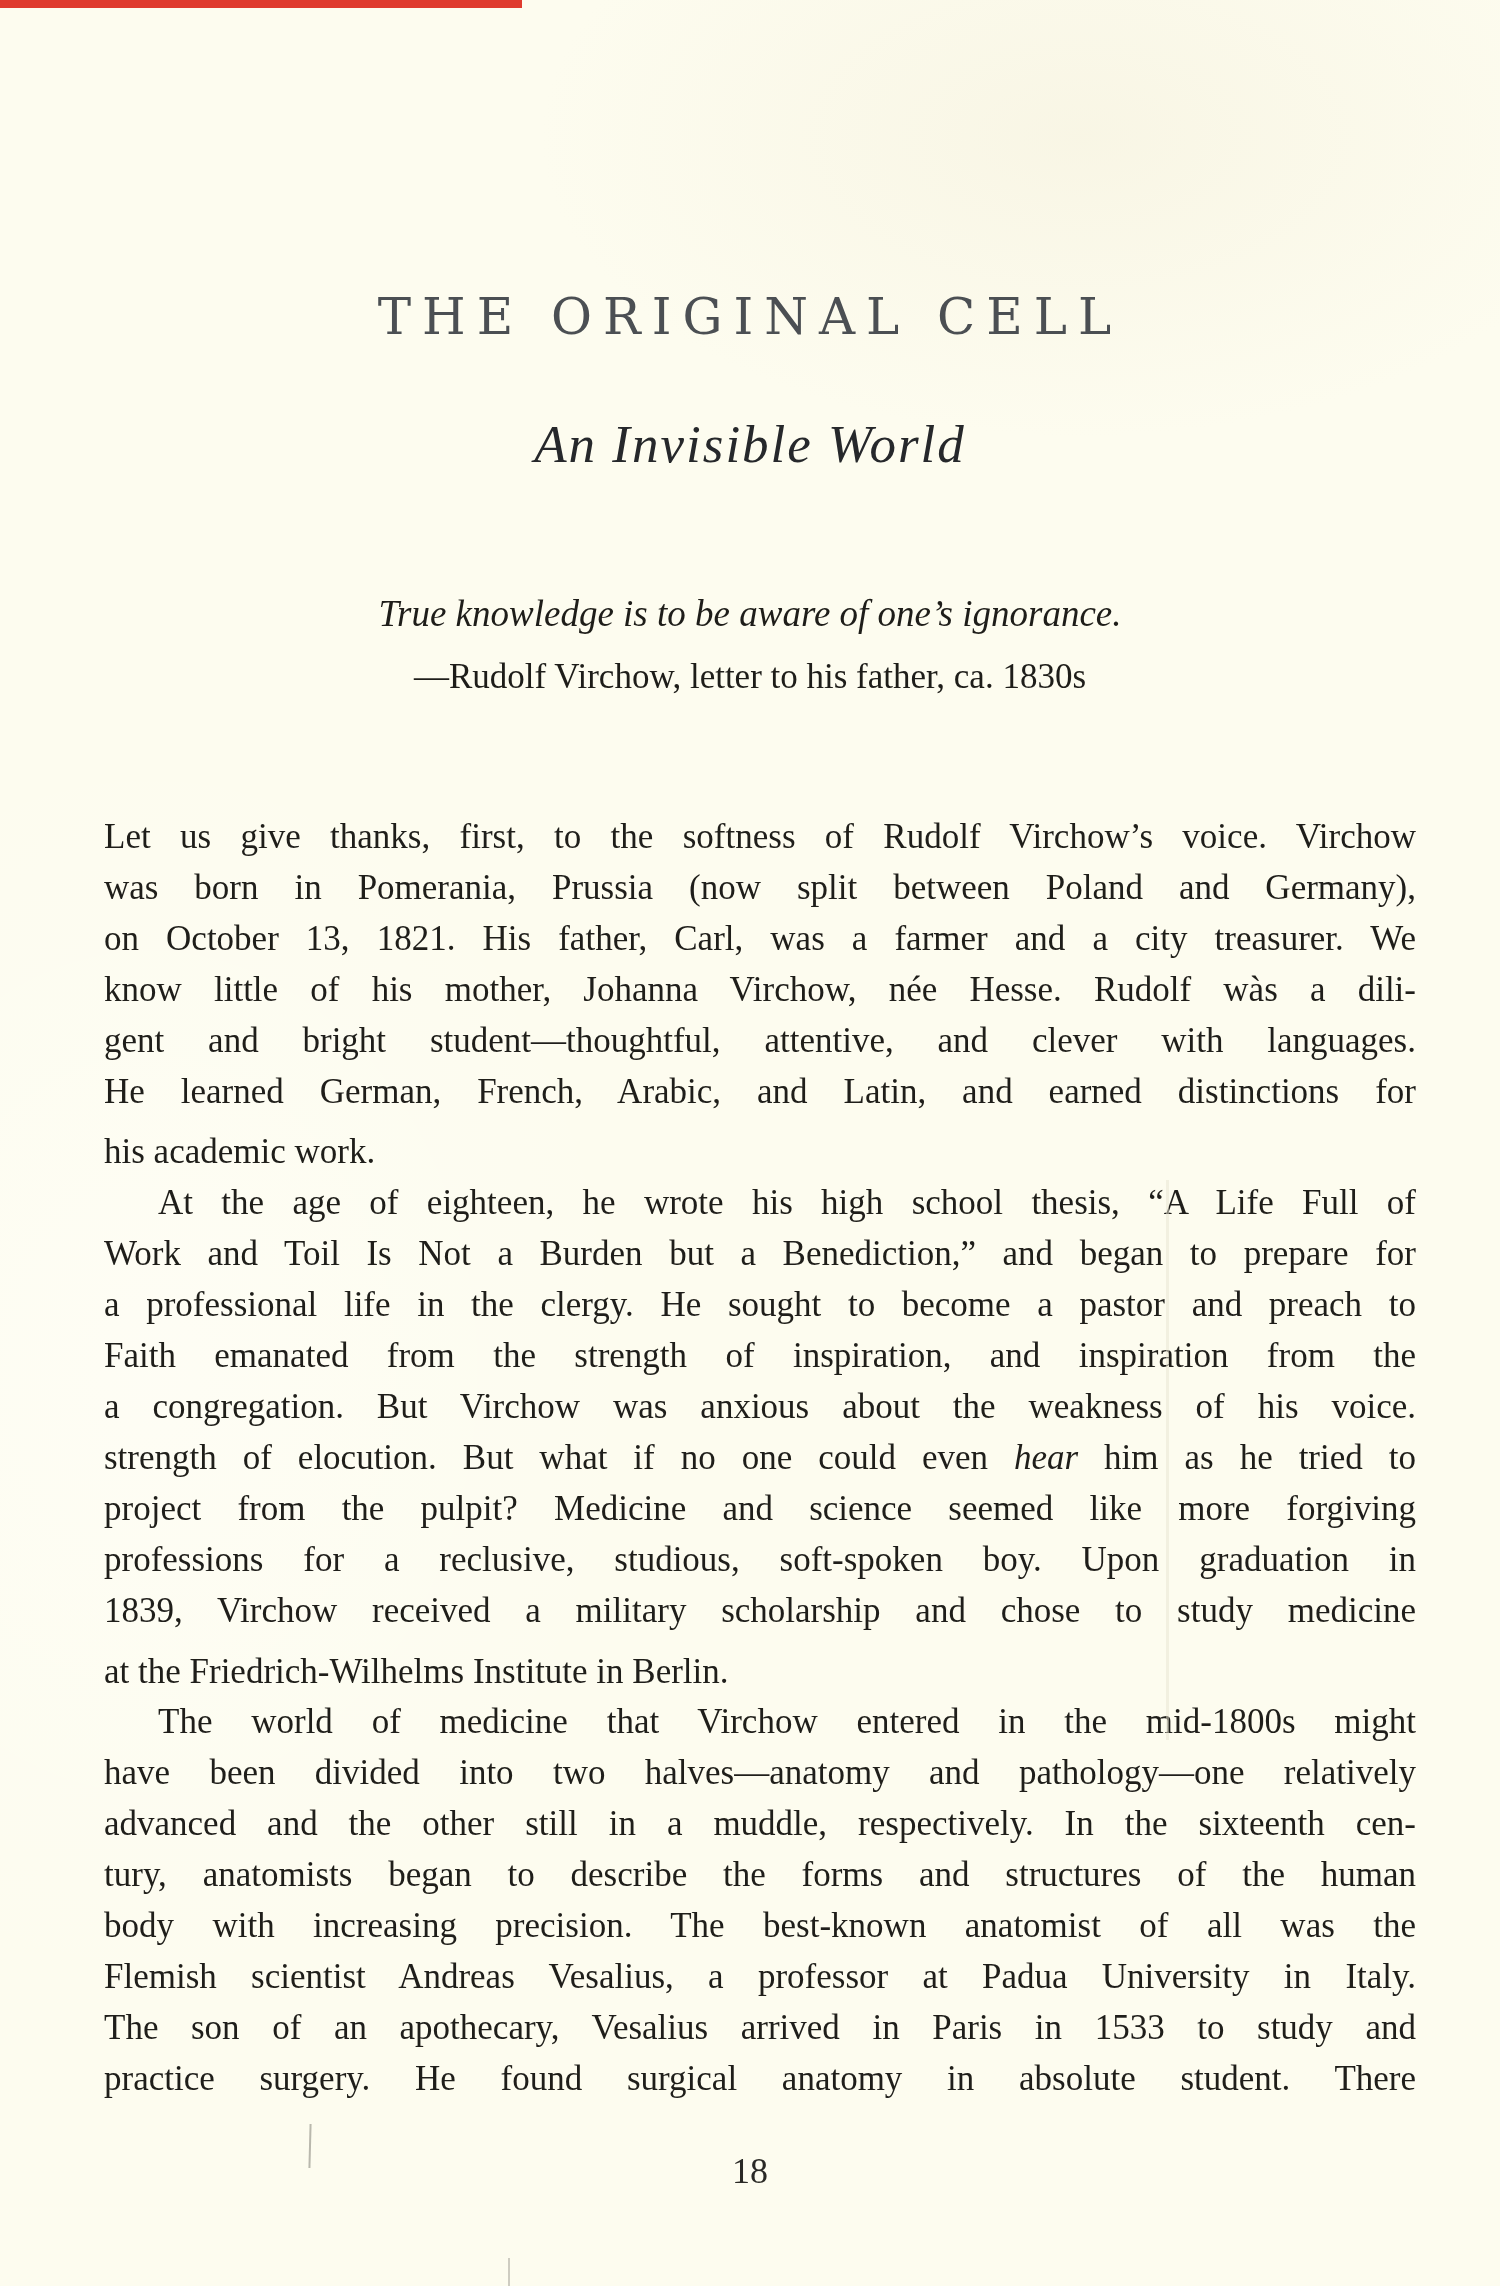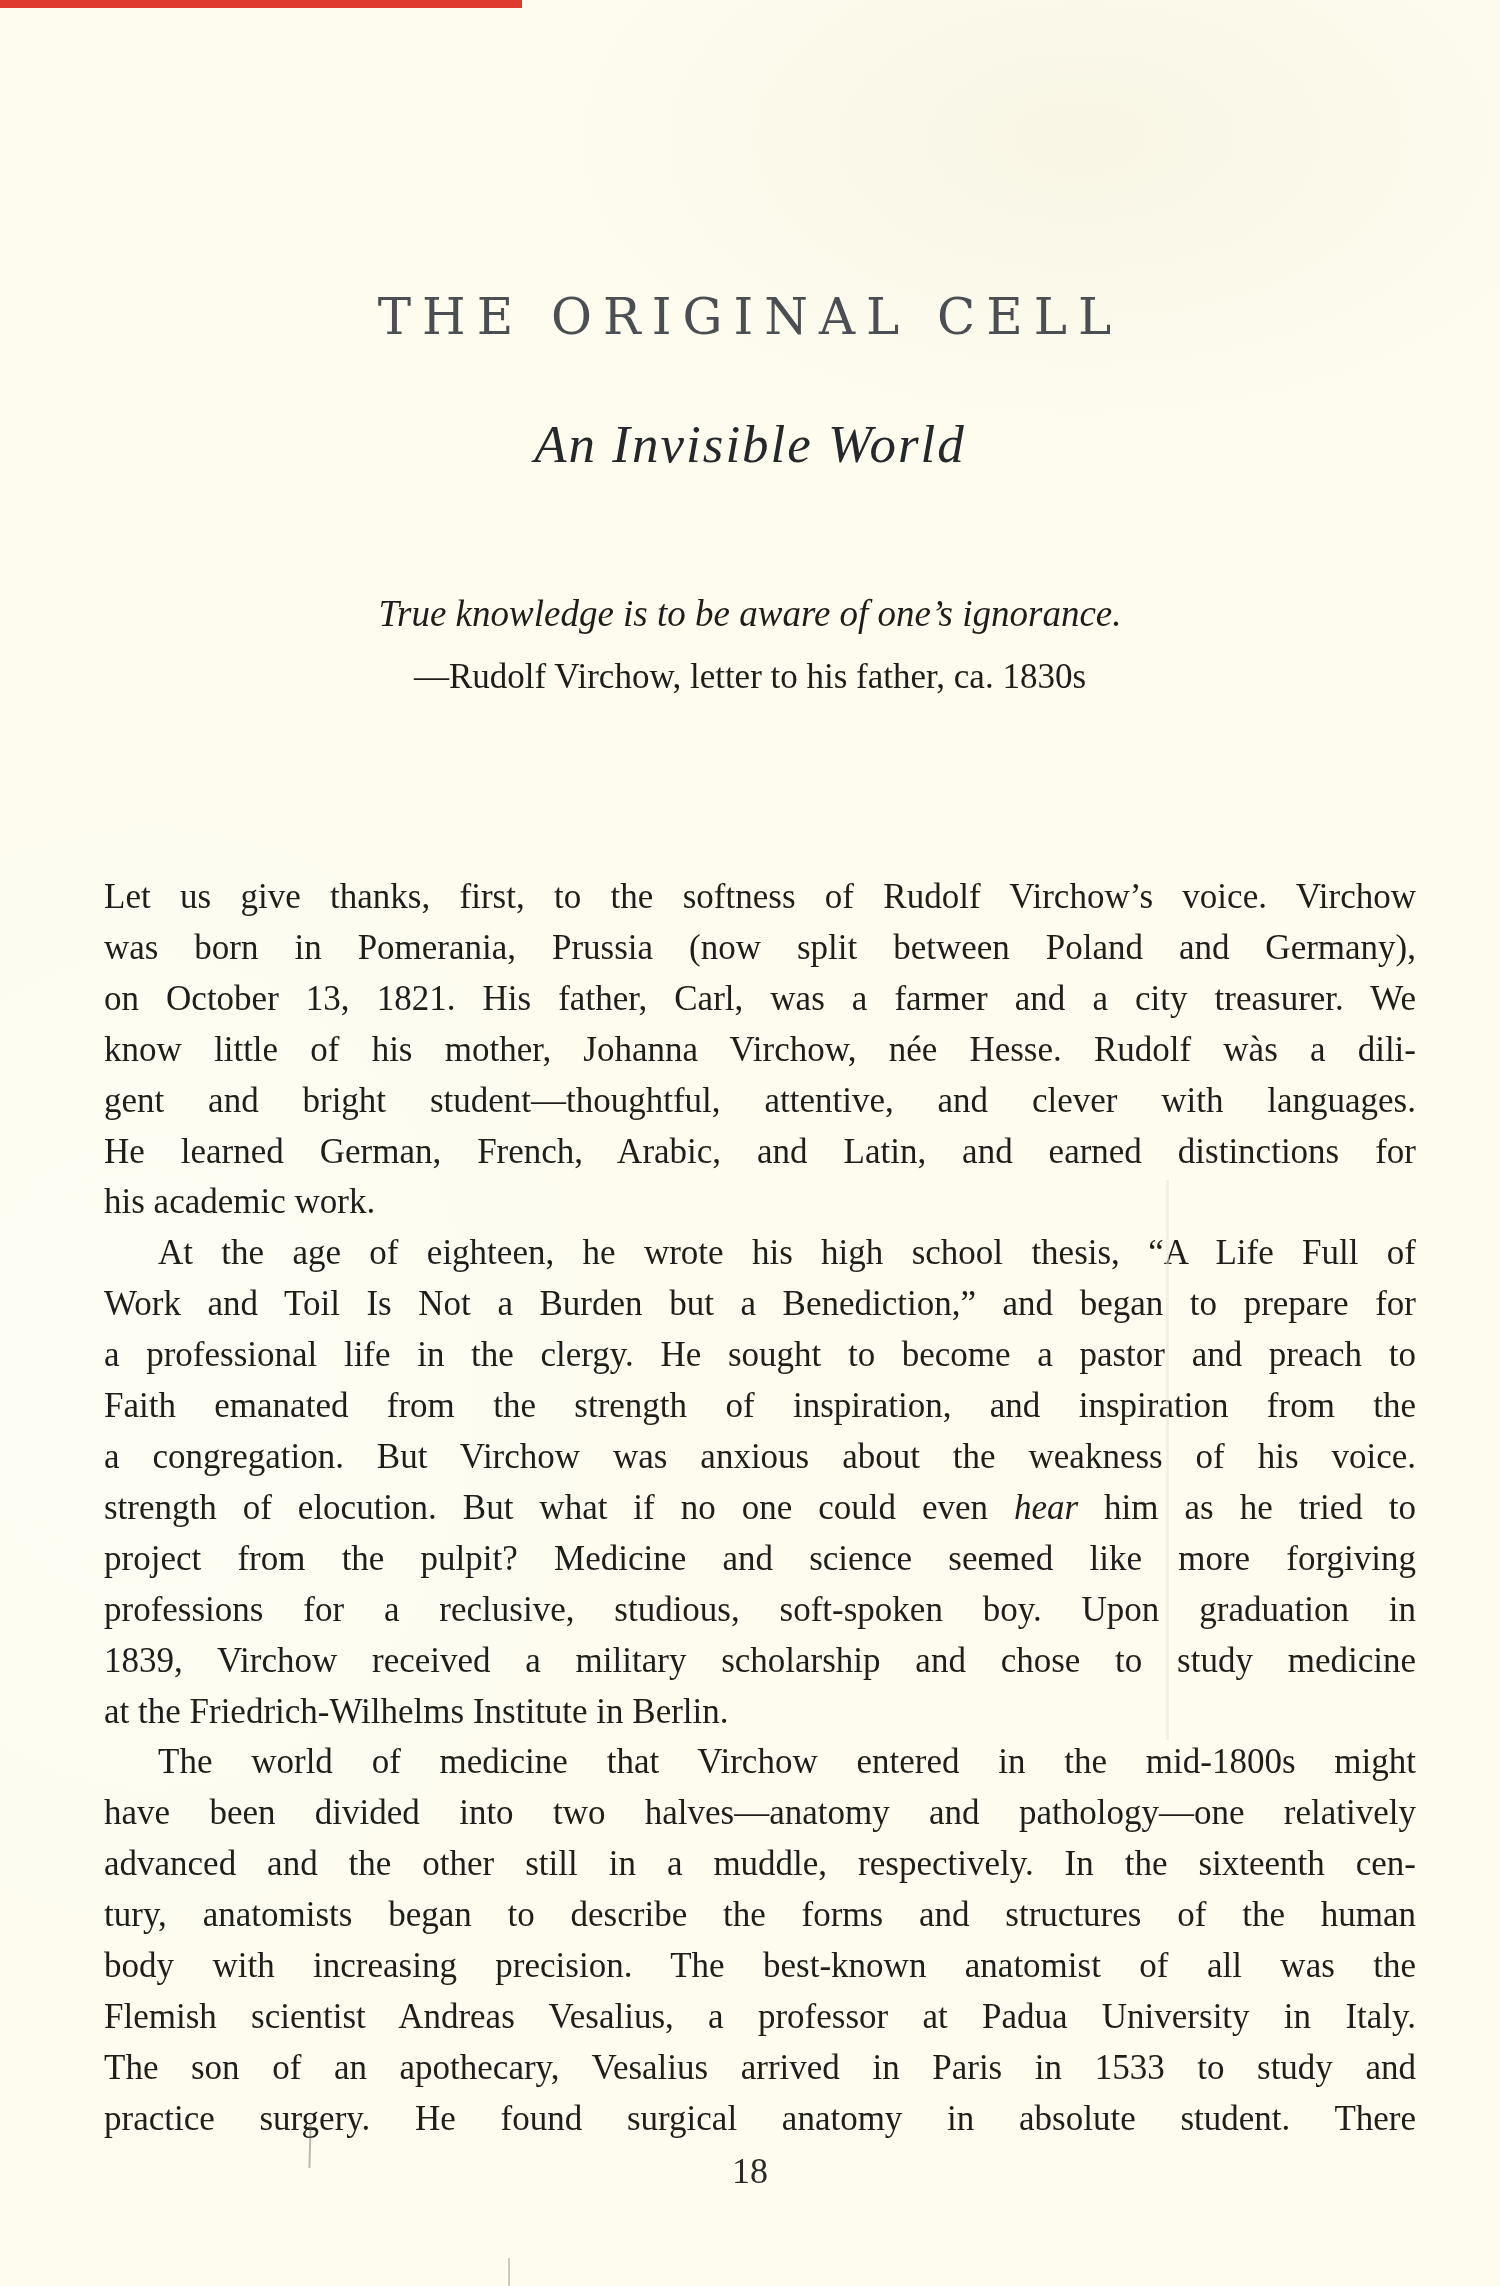--- a/index.html
+++ b/index.html
@@ -66,34 +66,35 @@
     top: 657px;
     left: 0;
     width: 100%;
     text-align: center;
     font-size: 35px;
     color: #1e1d19;
     white-space: nowrap;
   }
   .body-text {
     position: absolute;
-    top: 872px;
+    top: 812px;
     left: 104px;
     width: 1312px;
   }
   .bl {
     font-size: 35px;
     line-height: 50.9px;
     color: #1f1e1a;
     text-align: justify;
     text-align-last: justify;
     text-justify: inter-word;
   }
   .bl.endp {
     text-align-last: left;
+    margin-top: 10px;
   }
   .bl.indent {
     padding-left: 54px;
   }
   .bl em {
     font-style: italic;
   }
   .page-number {
     position: absolute;
     top: 2150px;

